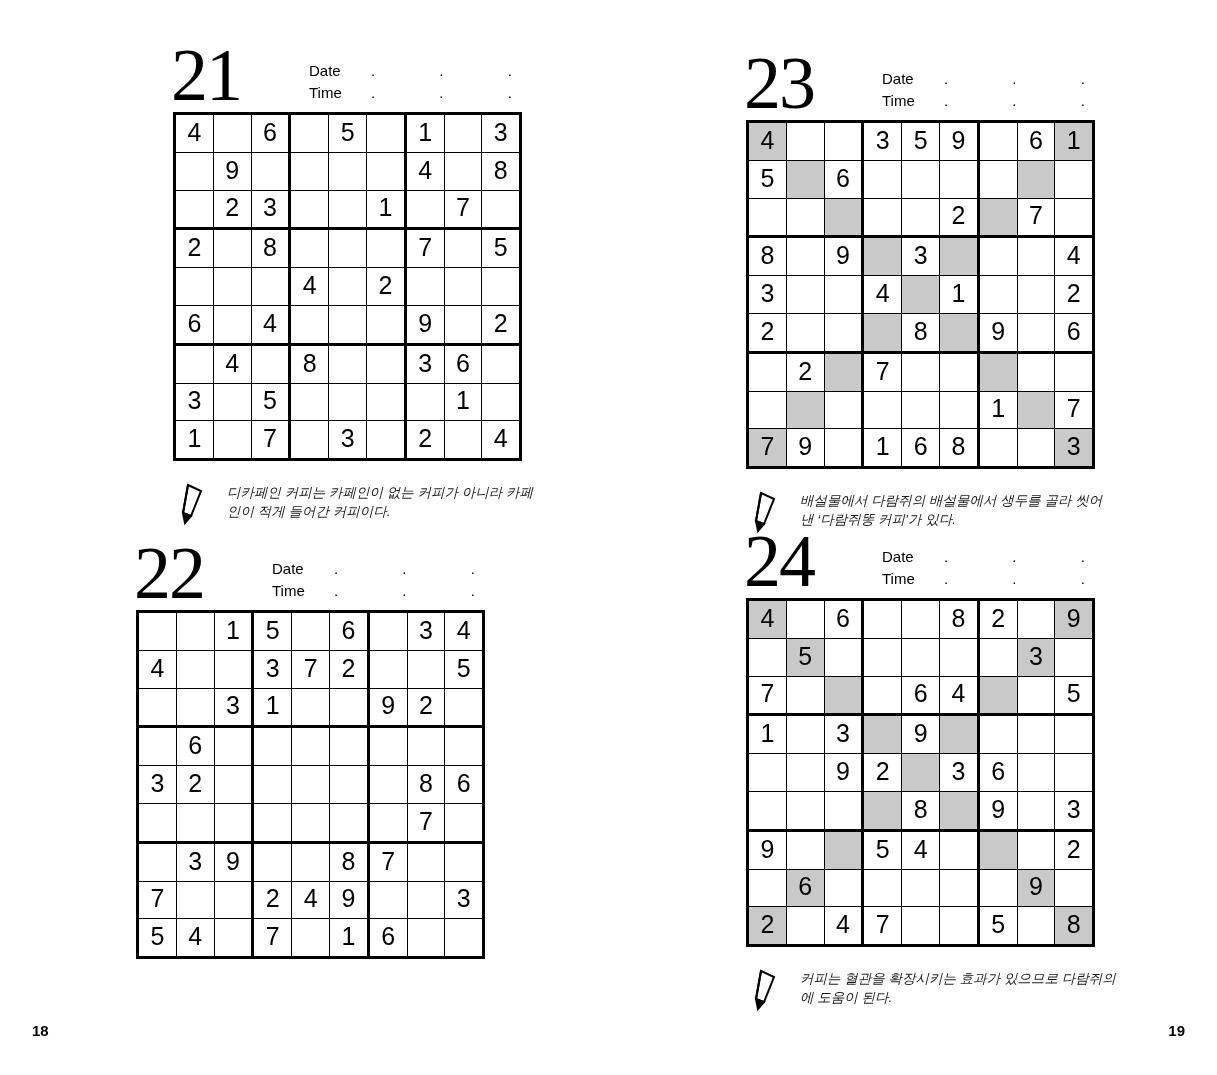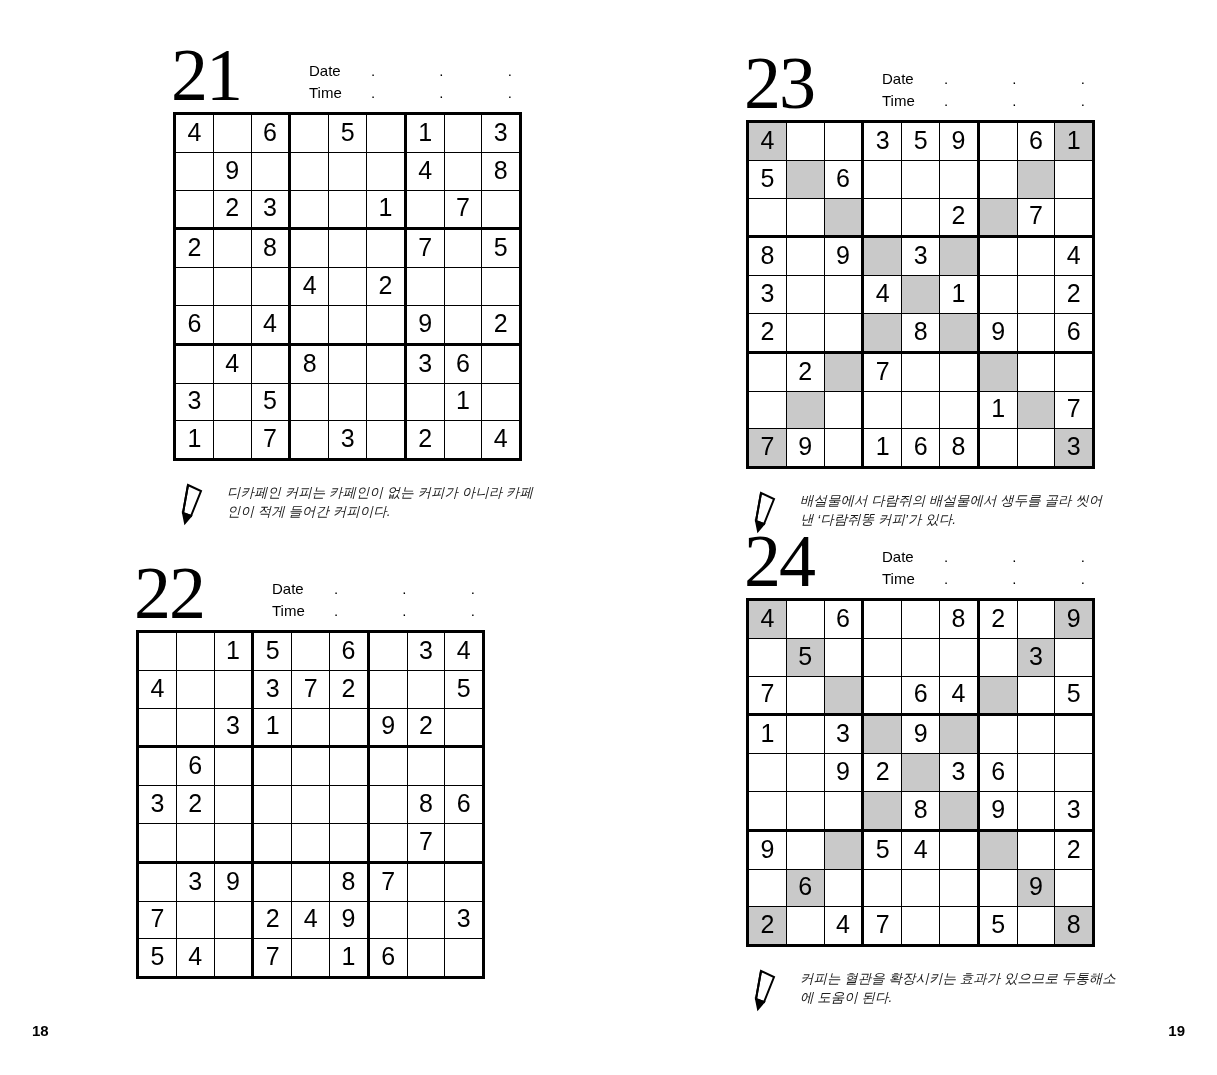--- a/index.html
+++ b/index.html
@@ -309,21 +309,21 @@
             <path d="M9 2 L4 30"></path>
             <path d="M12 33 L4 30 L6 40 Z" fill="#000"></path>
           </g>
         </svg>
       </span>
       <div class="note-text">디카페인 커피는 카페인이 없는 커피가 아니라 카페
 인이 적게 들어간 커피이다.</div>
     </div>
   </div>
 
-  <div class="puzzle" style="left:134px; top:572px;">
+  <div class="puzzle" style="left:134px; top:552px;">
     <div class="puz-head">
       <div class="puz-num">22</div>
       <div class="datetime">
         <div class="dt-row">
           <span class="dt-label">Date</span>
           <span class="dt-dots">.  .  .</span>
         </div>
         <div class="dt-row">
           <span class="dt-label">Time</span>
           <span class="dt-dots">.  .  .</span>
@@ -883,21 +883,21 @@
     <div class="note">
       <span class="note-icon">
         <svg viewBox="0 0 34 44" width="34" height="44">
           <g stroke="#000" stroke-width="2" fill="none">
             <path d="M9 2 L22 8 L12 33 L4 30 Z"></path>
             <path d="M9 2 L4 30"></path>
             <path d="M12 33 L4 30 L6 40 Z" fill="#000"></path>
           </g>
         </svg>
       </span>
-      <div class="note-text">커피는 혈관을 확장시키는 효과가 있으므로 두통해소
+      <div class="note-text">커피는 혈관을 확장시키는 효과가 있으므로 다람쥐의
 에 도움이 된다.</div>
     </div>
   </div>
 
   <div class="folio left">18</div>
   <div class="folio right">19</div>
 
 </div>
 
 </body></html>

